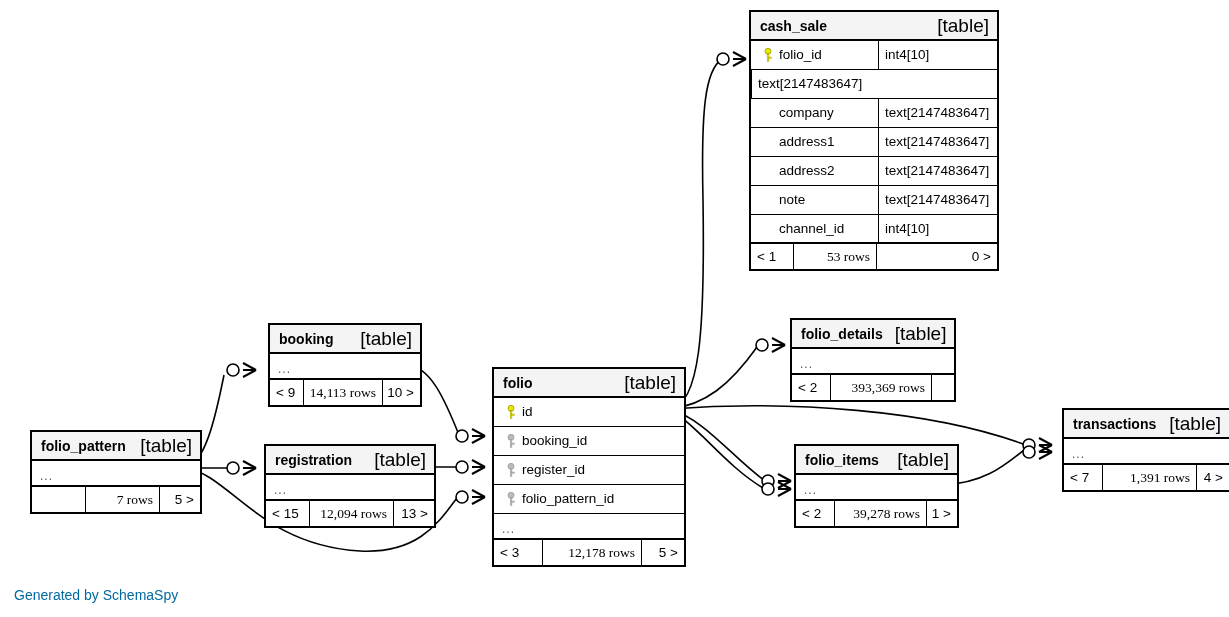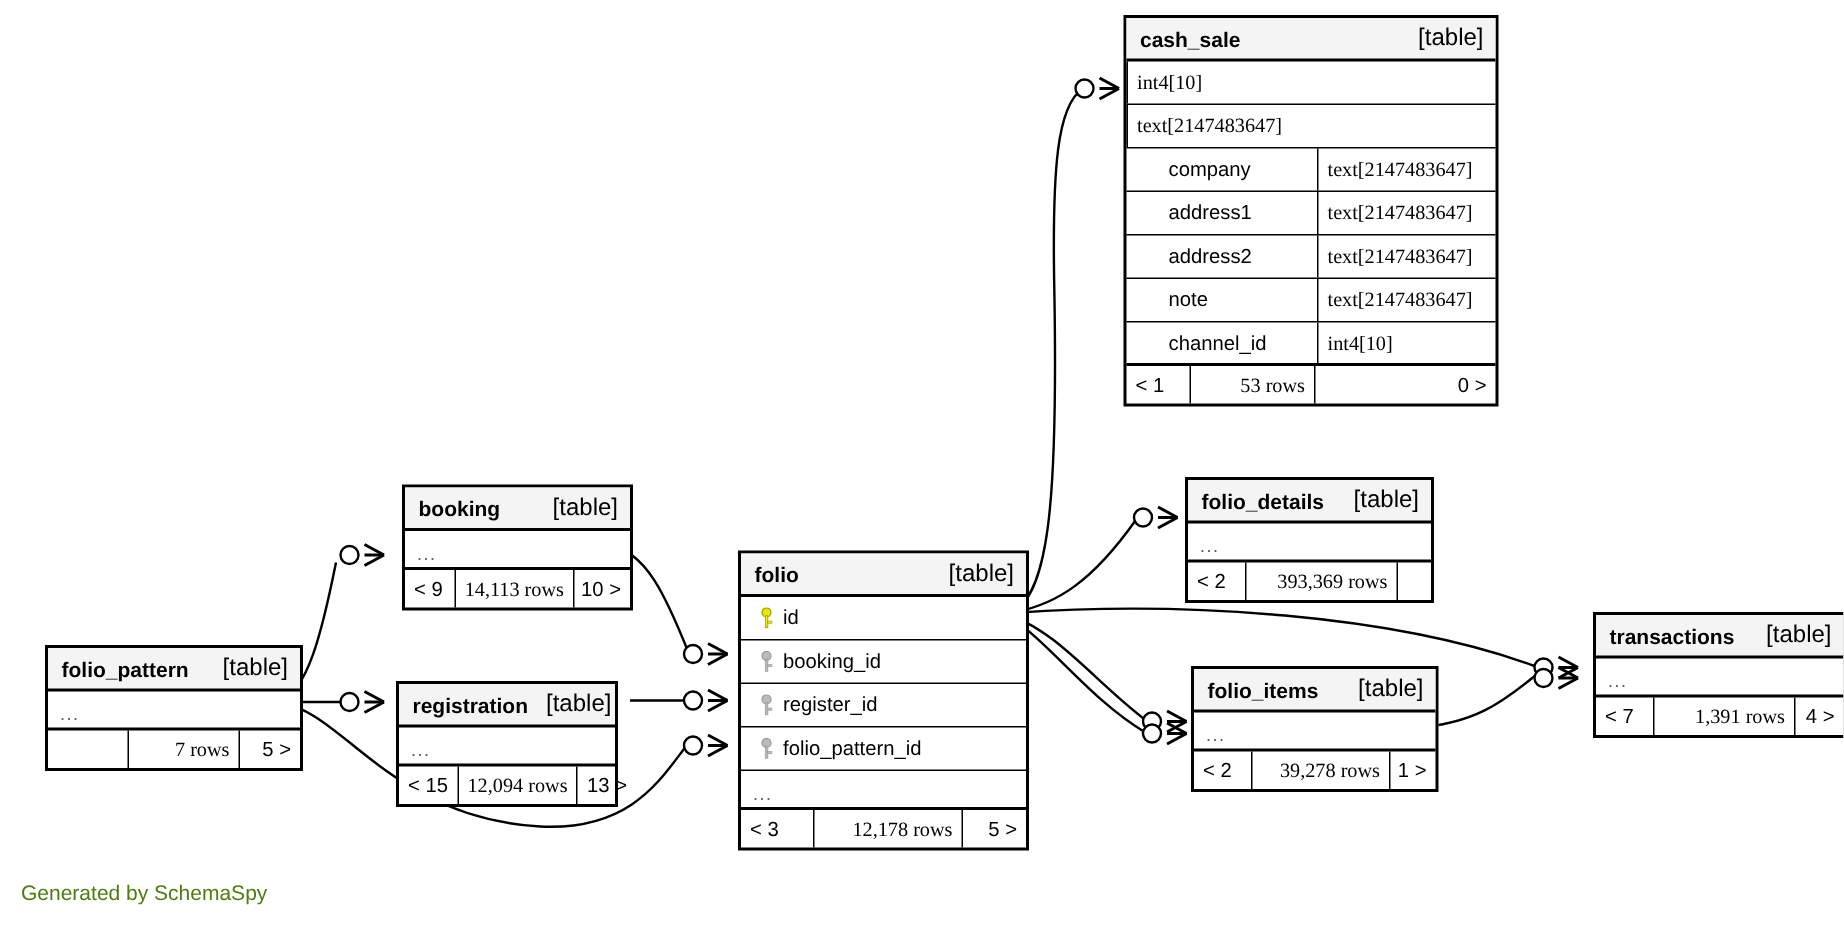--- a/index.html
+++ b/index.html
@@ -45,21 +45,21 @@
     box-sizing: border-box;
     height: 29px;
     padding: 0 8px 0 9px;
     white-space: nowrap;
   }
   .tb-name {
     font-weight: bold;
     font-size: 14px;
   }
   .tb-tag {
-    font-size: 16px;
+    font-size: 19px;
     font-weight: normal;
     padding-left: 12px;
   }
   .tb-row {
     display: flex;
     align-items: stretch;
     border-bottom: 1px solid #000000;
     box-sizing: border-box;
     height: 29px;
   }
@@ -76,21 +76,20 @@
     white-space: nowrap;
     overflow: hidden;
   }
   .tb-col-type {
     display: flex;
     align-items: center;
     border-left: 1px solid #000000;
     padding-left: 6px;
     box-sizing: border-box;
     white-space: nowrap;
-    font-family: Liberation Serif, serif;
   }
   .keyslot {
     width: 20px;
     min-width: 20px;
     display: inline-flex;
     align-items: center;
     justify-content: center;
   }
   .key-ico {
     display: inline-block;
@@ -133,21 +132,21 @@
     font-family: Liberation Serif, serif;
   }
   .foot-right {
     justify-content: flex-end;
   }
   .credit {
     position: absolute;
     left: 14px;
     top: 587px;
     font-size: 14px;
-    color: #4d7c0f;
+    color: #0369a1;
     white-space: nowrap;
   }
 </style>
 </head>
 <body>
 
 <div id="canvas">
 
   <svg id="edges" viewBox="0 0 1229 617" xmlns="http://www.w3.org/2000/svg">
     <defs>
@@ -234,20 +233,30 @@
       <path d="M670,409 L683,416" stroke="#000" stroke-width="2" fill="none"></path>
     </g>
   </svg>
 
   <div class="table-box" style="left:733px; top:10px; width:250px;">
     <div class="tb-title">
       <span class="tb-name">cash_sale</span>
       <span class="tb-tag">[table]</span>
     </div>
     <div class="tb-row">
+      <span class="tb-col-name">
+        <span class="keyslot">
+          <svg class="key-ico" viewBox="0 0 11 15">
+              <circle cx="4" cy="3.3" r="3" fill="#e8e800" stroke="#9a9a00" stroke-width="0.8"></circle>
+              <rect x="3.2" y="5.5" width="1.7" height="8" fill="#e8e800" stroke="#9a9a00" stroke-width="0.5"></rect>
+              <rect x="4.6" y="9" width="3" height="1.5" fill="#e8e800" stroke="#9a9a00" stroke-width="0.4"></rect>
+            </svg>
+        </span>
+        <span>folio_id</span>
+      </span>
       <span class="tb-col-type" style="width:119px;">int4[10]</span>
     </div>
     <div class="tb-row">
       <span class="tb-col-type" style="width:119px;">text[2147483647]</span>
     </div>
     <div class="tb-row">
       <span class="tb-col-name">
         <span class="keyslot"></span>
         <span>company</span>
       </span>
@@ -355,21 +364,21 @@
       <span class="tb-tag">[table]</span>
     </div>
     <div class="ellipsis-row">...</div>
     <div class="tb-foot">
       <span class="foot-cell foot-left" style="width:38px;">&lt; 9</span>
       <span class="foot-cell foot-mid">14,113 rows</span>
       <span class="foot-cell foot-right" style="width:37px;">10 &gt;</span>
     </div>
   </div>
 
-  <div class="table-box" style="left:248px; top:454px; width:148px;">
+  <div class="table-box" style="left:248px; top:444px; width:172px;">
     <div class="tb-title">
       <span class="tb-name">registration</span>
       <span class="tb-tag">[table]</span>
     </div>
     <div class="ellipsis-row">...</div>
     <div class="tb-foot">
       <span class="foot-cell foot-left" style="width:43px;">&lt; 15</span>
       <span class="foot-cell foot-mid">12,094 rows</span>
       <span class="foot-cell foot-right" style="width:40px;">13 &gt;</span>
     </div>

